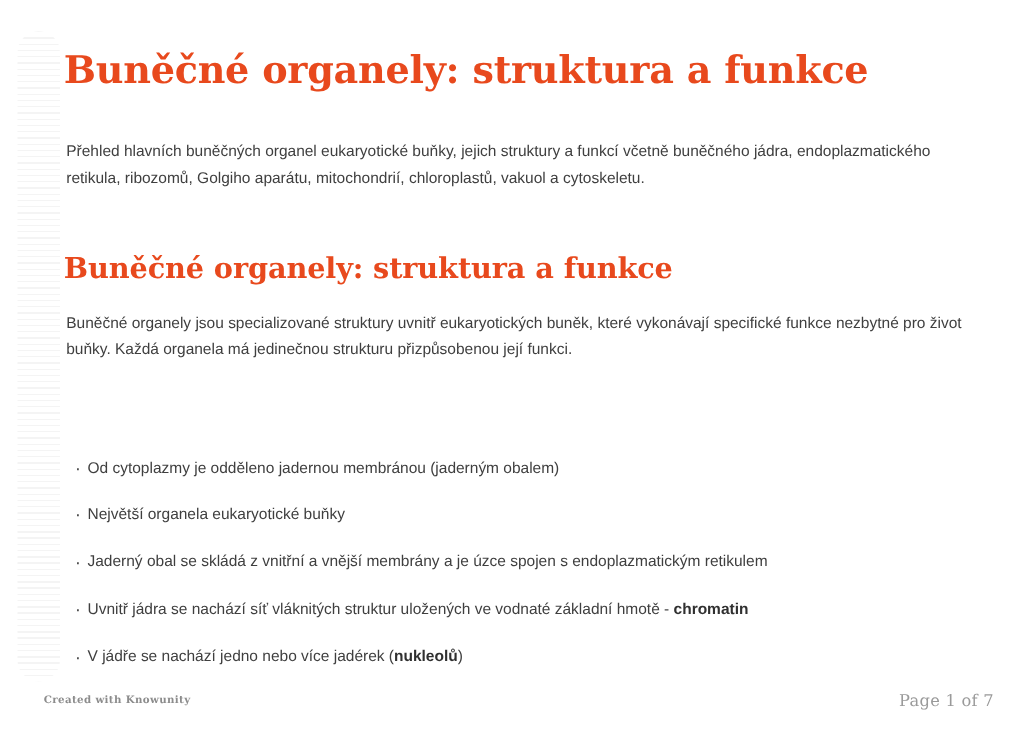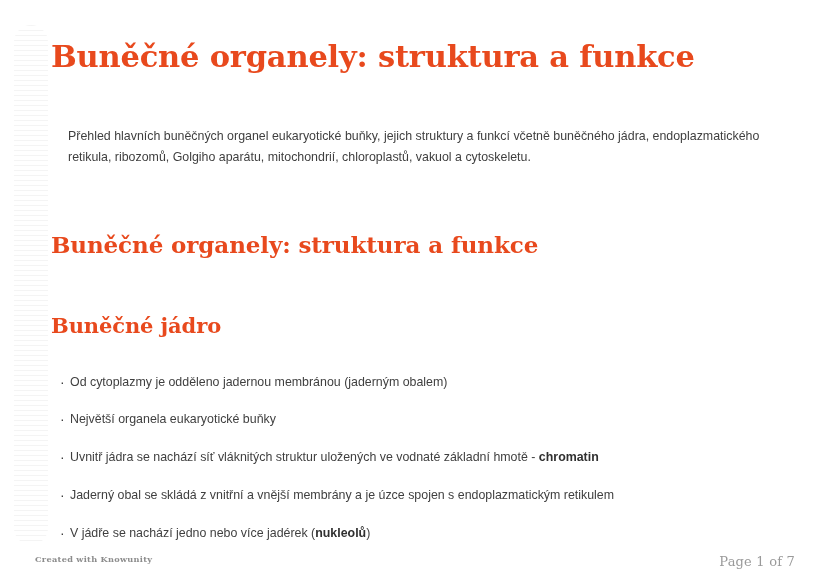--- a/index.html
+++ b/index.html
@@ -89,21 +89,21 @@
     letter-spacing: 0px;
     margin: 0;
   }
 
   
   .lead, .para {
     font-family: "Liberation Sans", sans-serif;
     font-size: 12.4px;
     line-height: 21px;
     color: #3f3f3f;
-    margin: 17px;
+    margin: 2px;
     max-width: 740px;
   }
 
   
   .bullets {
     list-style: none;
     margin: 0;
     padding: 0;
   }
   .bullets li {
@@ -177,35 +177,35 @@
     <div class="gap-lead"></div>
 
     <p class="lead">Přehled hlavních buněčných organel eukaryotické buňky, jejich struktury a funkcí včetně buněčného jádra, endoplazmatického retikula, ribozomů, Golgiho aparátu, mitochondrií, chloroplastů, vakuol a cytoskeletu.</p>
 
     <div class="gap-sec"></div>
 
     <h2 class="section-title">Buněčné organely: struktura a funkce</h2>
 
     <div class="gap-sec2"></div>
 
+    <p class="para">Buněčné organely jsou specializované struktury uvnitř eukaryotických buněk, které vykonávají specifické funkce nezbytné pro život buňky. Každá organela má jedinečnou strukturu přizpůsobenou její funkci.</p>
 
     <div class="gap-sub"></div>
 
-    <h2 class="sub-title">Buněčné jádro</h2>
 
     <div class="gap-minor"></div>
 
 
     <div class="gap-list"></div>
 
     <ul class="bullets" id="bullet-list">
         <li><span>Od cytoplazmy je odděleno jadernou membránou (jaderným obalem)</span></li>
         <li><span>Největší organela eukaryotické buňky</span></li>
+        <li><span>Jaderný obal se skládá z vnitřní a vnější membrány a je úzce spojen s endoplazmatickým retikulem</span></li>
         <li><span>Uvnitř jádra se nachází síť vláknitých struktur uložených ve vodnaté základní hmotě - </span><b>chromatin</b></li>
-        <li><span>Jaderný obal se skládá z vnitřní a vnější membrány a je úzce spojen s endoplazmatickým retikulem</span></li>
         <li><span>V jádře se nachází jedno nebo více jadérek (</span><b>nukleolů</b><span>)</span></li>
       </ul>
 
   </div>
 
   <div class="footer">
     <span class="footer-left">Created with Knowunity</span>
     <span class="footer-right">Page 1 of 7</span>
   </div>
 

